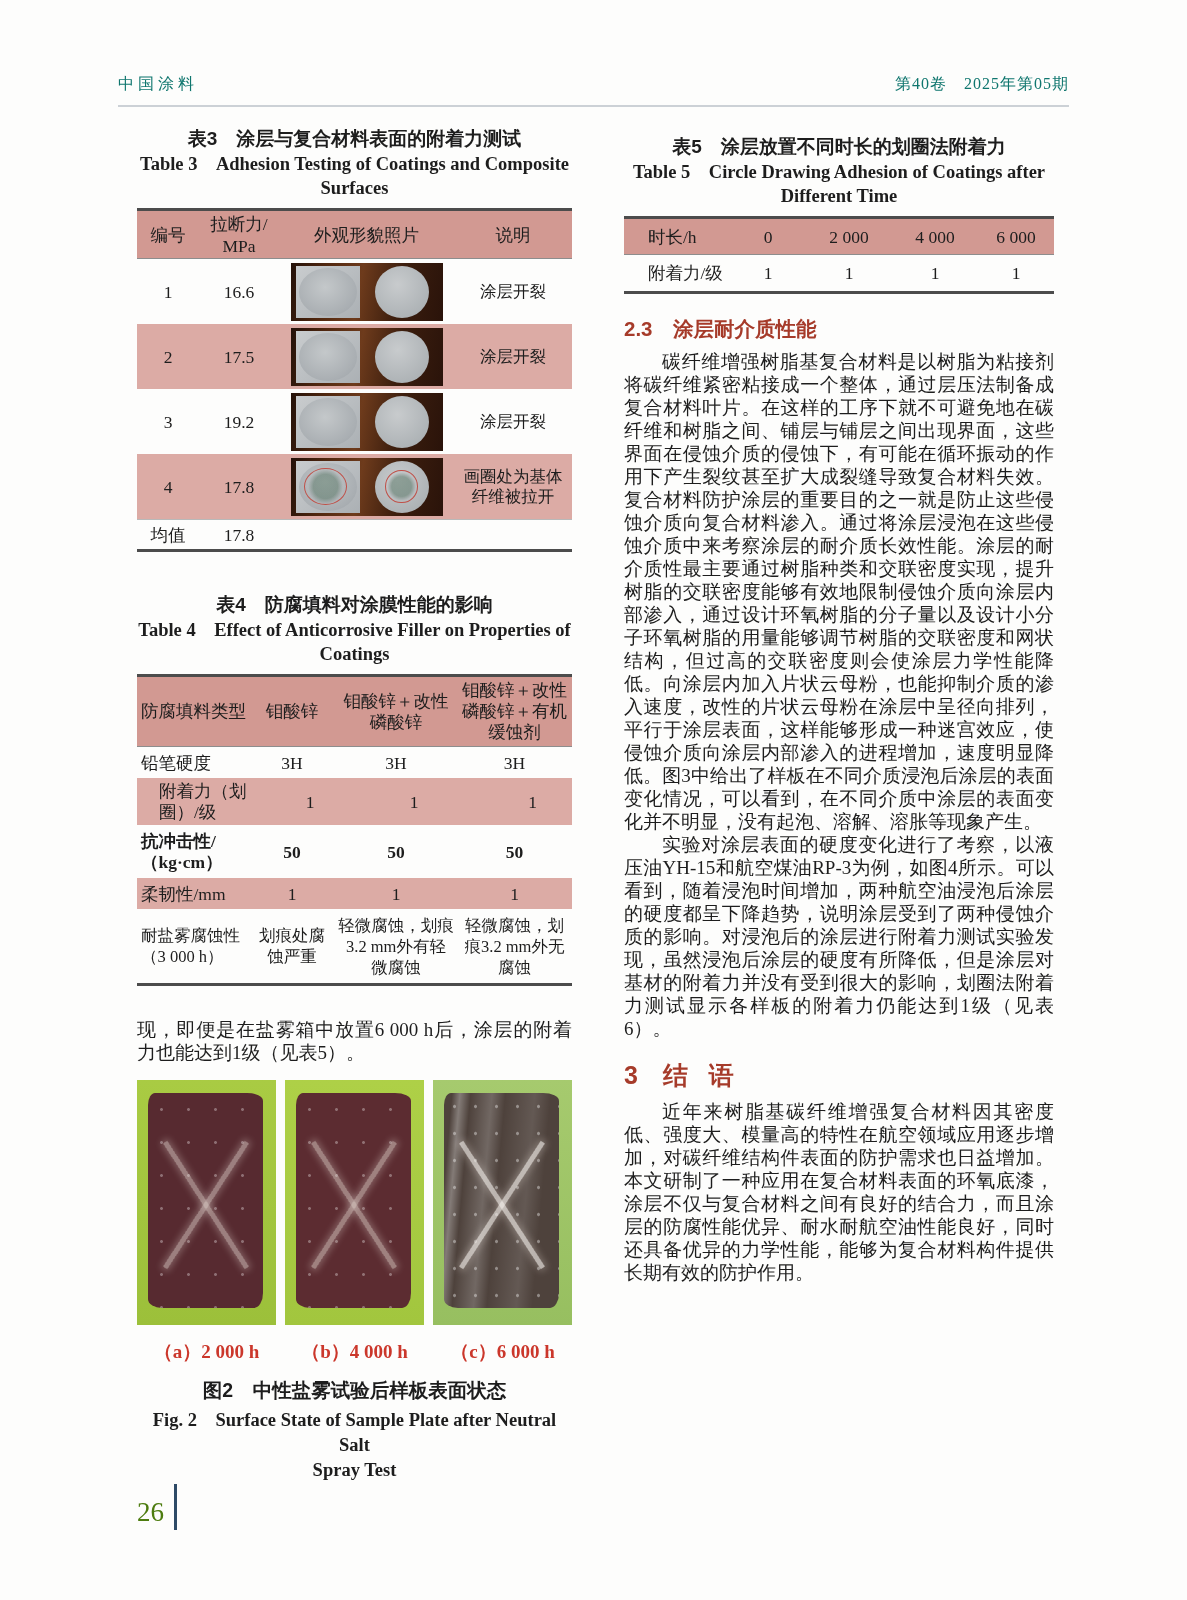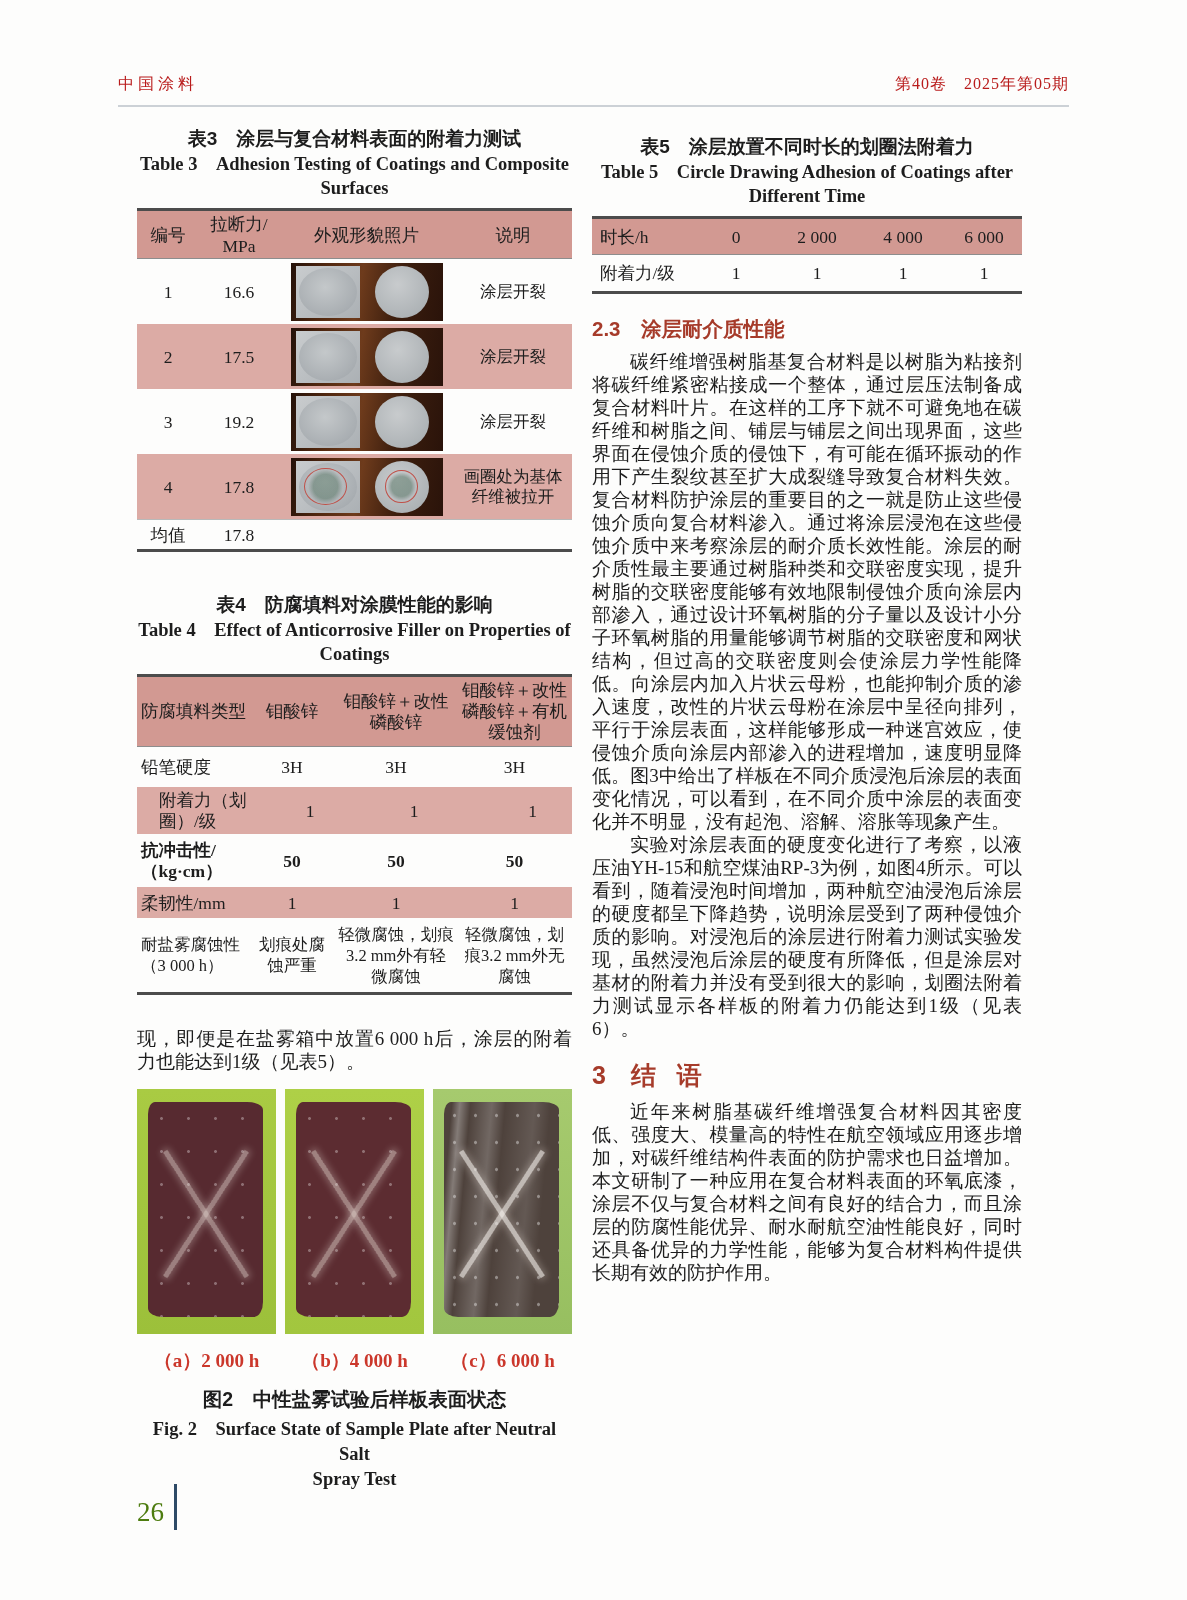--- a/index.html
+++ b/index.html
@@ -7,29 +7,29 @@
   .page {
     position:relative; width:1187px; height:1600px; margin:0 auto;
     background:#fdfdfc; overflow:hidden;
     font-family:"Liberation Serif", serif; color:#1d1d1d;
   }
   
   .jheader {
     position:absolute; top:74px; left:118px; right:118px;
     display:flex; justify-content:space-between; align-items:flex-end;
     padding-bottom:10px; border-bottom:2px solid #ccd1d6;
-    color:#b91c1c; font-size:16px;
+    color:#0f766e; font-size:16px;
   }
   .jheader .jname { letter-spacing:4px; }
   .jheader .jissue { letter-spacing:1px; }
 
   
   .content {
     position:absolute; top:126px; left:137px; width:905px;
-    display:grid; grid-template-columns:435px 430px; column-gap:20px;
+    display:grid; grid-template-columns:435px 430px; column-gap:52px;
     align-items:start;
   }
   .col { min-width:0; }
 
   
   .tcap-cn { text-align:center; font-family:"Liberation Sans",sans-serif; font-weight:bold; font-size:19px; line-height:26px; }
   .tcap-en { text-align:center; font-weight:bold; font-size:18.5px; line-height:24px; }
 
   
   .jtable { border-top:3px solid #4c4c4c; border-bottom:3px solid #4c4c4c; font-size:17.5px; margin-top:8px; }
@@ -57,27 +57,27 @@
   .dolly.circled .plate::before, .dolly.circled .disc::before {
     content:""; position:absolute; z-index:2; left:20%; top:18%; width:56%; height:60%;
     border:1.6px solid #c05048; border-radius:50%;
     background:radial-gradient(circle, rgba(70,105,85,.45) 0 45%, transparent 65%); }
   .dolly.circled .plate::before { left:14%; top:14%; width:64%; height:68%; }
 
   
   .t4 .trow { grid-template-columns:112px 86px 122px 115px; }
   .t4 .trow > :first-child { text-align:left; padding-left:4px; }
   .t4-head { min-height:70px; font-size:17.5px; }
-  .t4 .r1 { height:40px; } .t4 .r2 { height:47px;padding-left:18px; } .t4 .r3 { height:53px;font-weight:bold; }
+  .t4 .r1 { height:31px; } .t4 .r2 { height:47px;padding-left:18px; } .t4 .r3 { height:53px;font-weight:bold; }
   .t4 .r4 { height:31px; } .t4 .r5 { height:74px; font-size:16.5px; }
   .t4 .cellpad { padding:2px 3px; line-height:21px; }
 
   
   .t5 .trow { grid-template-columns:106px 76px 86px 86px 76px; height:36px; }
-  .t5 .trow > :first-child { text-align:left; padding-left:8px; }
+  .t5 .trow > :first-child { text-align:left; padding-left:24px; }
 
   
   .para { font-size:19px; line-height:23px; text-align:justify; text-justify:inter-character; }
   .indent { text-indent:2em; }
 
   
   .sec-h { color:#a63b2a; font-family:"Liberation Sans",sans-serif; font-weight:bold; font-size:20.5px; line-height:26px; }
   .sec-h.big { font-size:25px; word-spacing:14px; }
 
   

